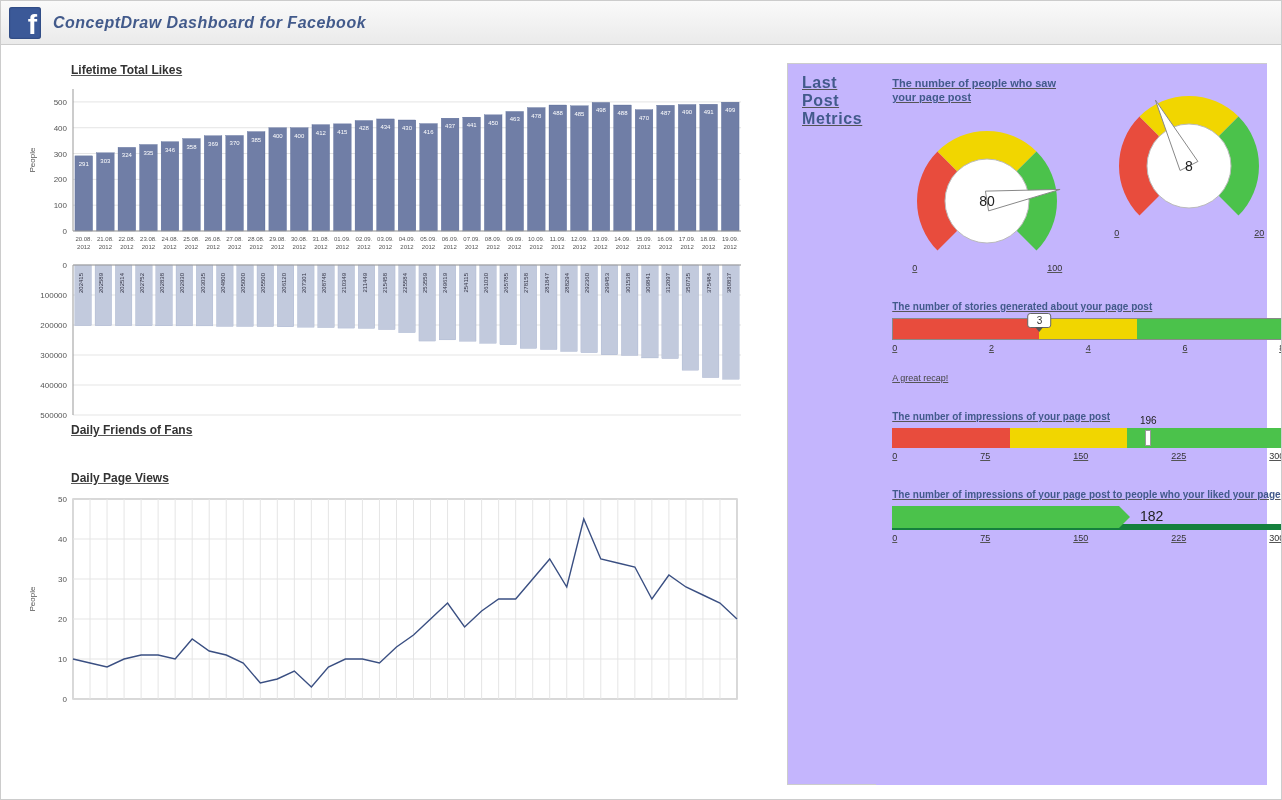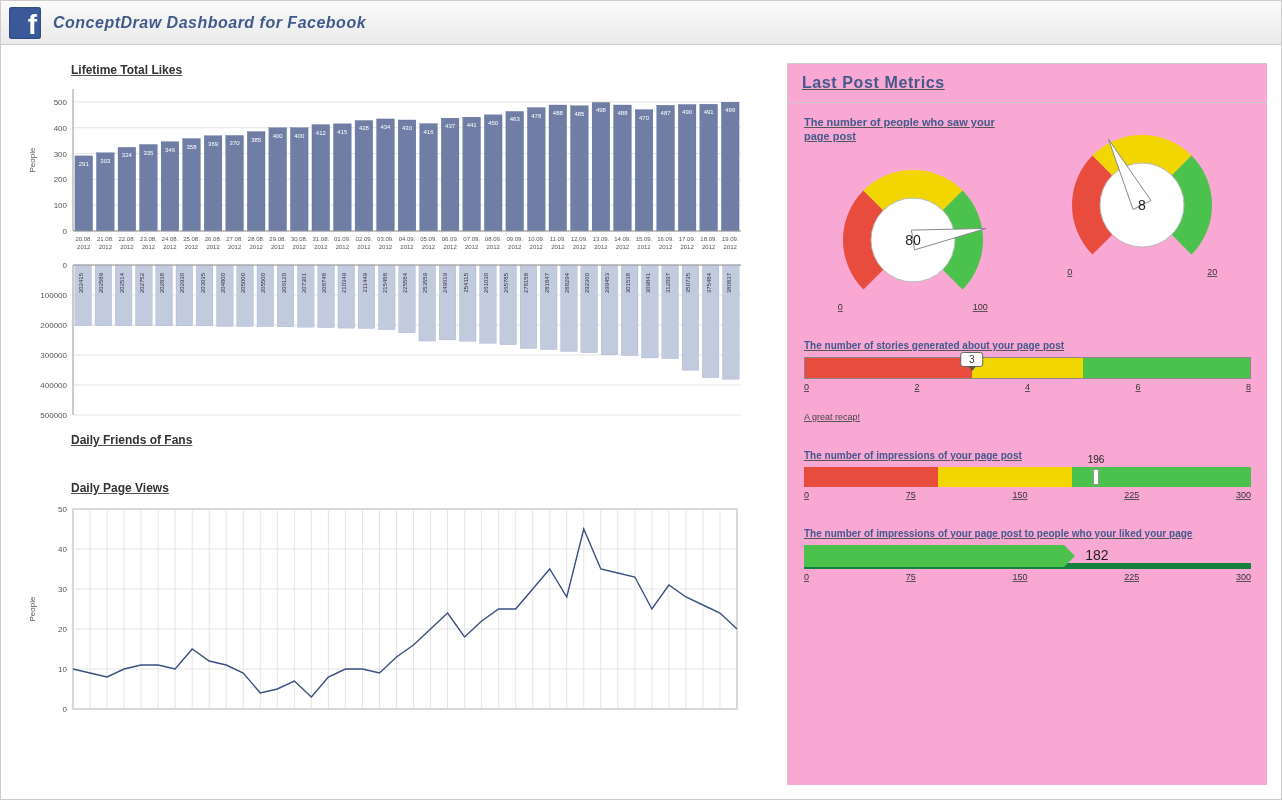--- a/index.html
+++ b/index.html
@@ -50,22 +50,22 @@
     font-style:italic;font-weight:bold;
     letter-spacing:.5px;
   }
   .content{flex:1;display:flex;gap:0;overflow:hidden;text-decoration:underline;}
   .left{flex:1;padding:12px 12px 12px 20px;display:flex;flex-direction:column;overflow:hidden;}
   .right{
     width:480px;
     border-left:1px solid var(--panel-border);
     border-top:1px solid var(--panel-border);
     margin:18px 14px 14px 6px;
-    background:#f9a8d4;
-    display:flex;flex-direction:column;
+    background:#c4b5fd;
+    display:flex;
   }
   .chart-title{
     font-size:12px;font-weight:bold;color:#333;margin:6px 0 6px 50px;
   }
   .block{position:relative;}
   svg{display:block;}
   .right-head{
     font-size:16px;color:var(--steel);font-weight:bold;
     padding:10px 14px;border-bottom:1px solid var(--panel-border);
     letter-spacing:.6px;
@@ -353,21 +353,21 @@
             <rect x="661.0945454545455" y="4" width="16.598787878787878" height="105.2205" fill="var(--bar-down)" stroke="#9aa7c7" stroke-width="0.3"></rect>
             <text x="669.3939393939394" y="12" font-size="6" fill="#334" transform="rotate(-90 669.3939393939394 12)" text-anchor="end">350735</text>
             <rect x="681.3369696969697" y="4" width="16.598787878787878" height="112.64519999999999" fill="var(--bar-down)" stroke="#9aa7c7" stroke-width="0.3"></rect>
             <text x="689.6363636363636" y="12" font-size="6" fill="#334" transform="rotate(-90 689.6363636363636 12)" text-anchor="end">375484</text>
             <rect x="701.579393939394" y="4" width="16.598787878787878" height="114.2511" fill="var(--bar-down)" stroke="#9aa7c7" stroke-width="0.3"></rect>
             <text x="709.8787878787879" y="12" font-size="6" fill="#334" transform="rotate(-90 709.8787878787879 12)" text-anchor="end">380837</text>
             <line x1="52" x2="720" y1="4" y2="4" stroke="#999"></line>
             <line x1="52" x2="52" y1="4" y2="154" stroke="#999"></line>
           </svg>
       </div>
-      <div class="chart-title" style="margin-top:12px">Daily Friends of Fans</div>
+      <div class="chart-title" style="margin-top:2px">Daily Friends of Fans</div>
 
       <div class="chart-title" style="margin-top:28px">Daily Page Views</div>
       <div class="block">
         <svg id="views-svg" width="730" height="250">
             <rect x="52" y="8" width="664" height="200" fill="none" stroke="#999"></rect>
             <line x1="52" x2="716" y1="208" y2="208" stroke="var(--grid-light)"></line>
             <text x="46" y="211" text-anchor="end" font-size="8" fill="#555">0</text>
             <line x1="52" x2="716" y1="168" y2="168" stroke="var(--grid-light)"></line>
             <text x="46" y="171" text-anchor="end" font-size="8" fill="#555">10</text>
             <line x1="52" x2="716" y1="128" y2="128" stroke="var(--grid-light)"></line>

